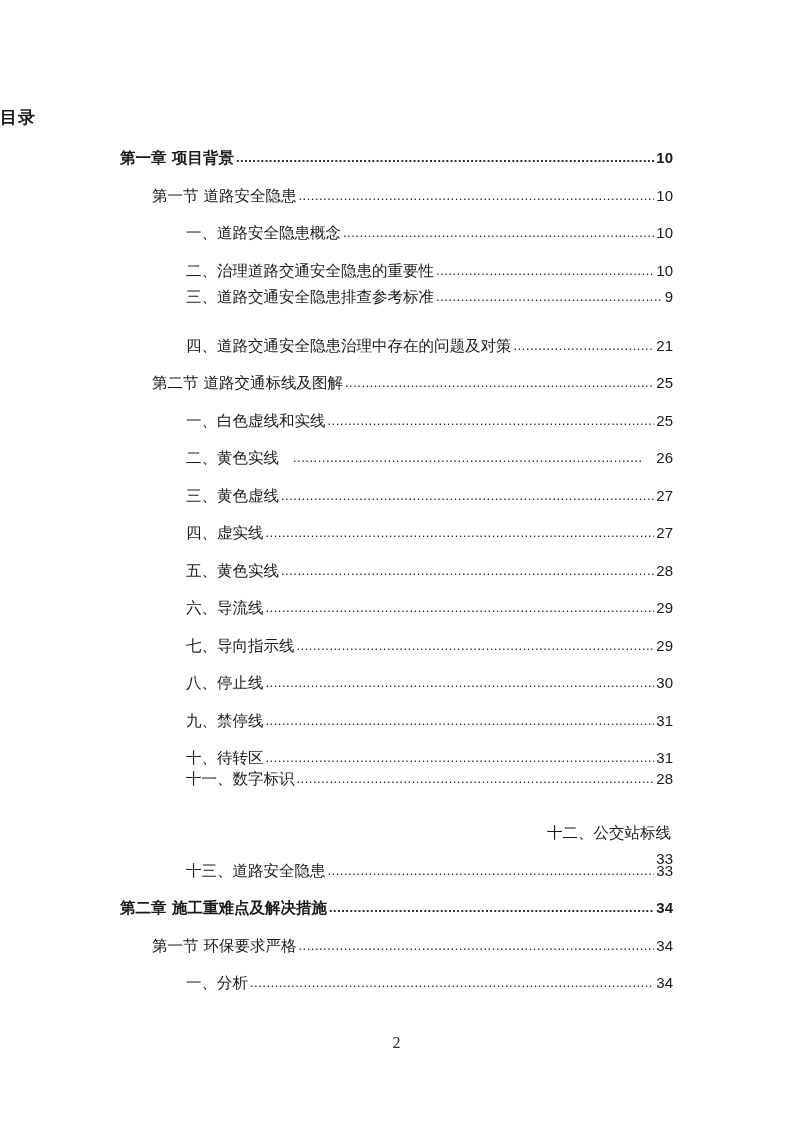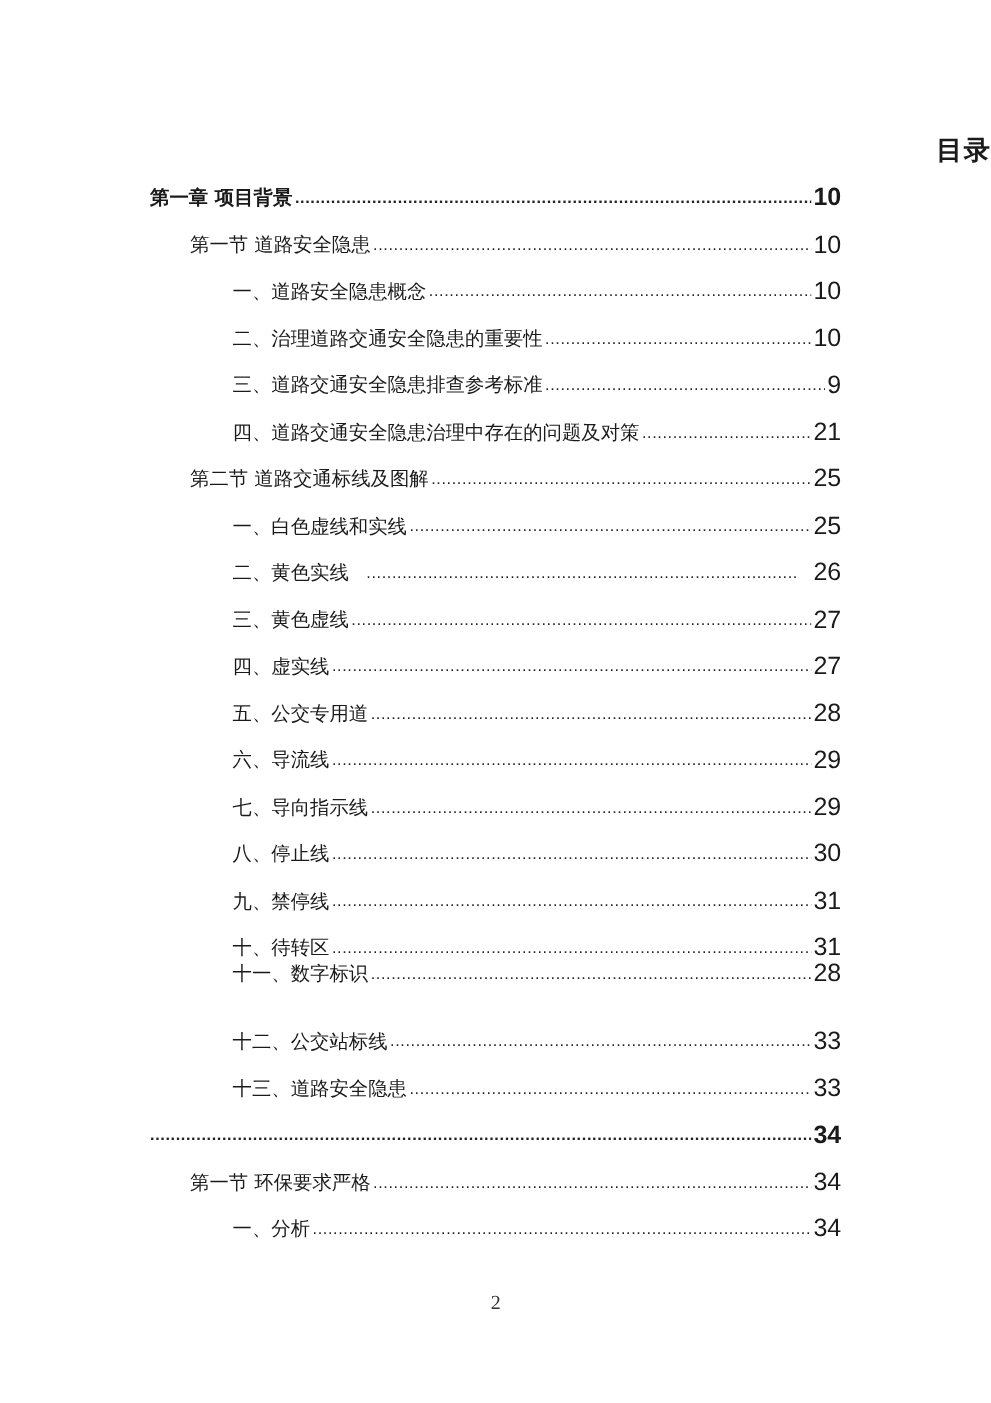--- a/index.html
+++ b/index.html
@@ -1,27 +1,27 @@
 <!DOCTYPE html>
 <html><head>
 <meta charset="utf-8">
 <style>
   html, body { margin: 0; padding: 0; background: #ffffff; }
   body { width: 793px; height: 1122px; position: relative; overflow: hidden;
          font-family: "DejaVu Sans", "Liberation Sans", sans-serif; color: #1a1a1a; }
-  .title { position: absolute; top: 106px; left: 0; width: 793px; text-align: right;
-           font-size: 21px; font-weight: bold; letter-spacing: 1px; }
+  .title { position: absolute; top: 106px; left: 0; width: 793px; text-align: left;
+           font-size: 17px; font-weight: bold; letter-spacing: 1px; }
   .toc { position: absolute; top: 145px; left: 0; width: 793px; }
   .entry { position: absolute; right: 120px; height: 26px; display: flex; align-items: flex-end;
            font-size: 15.5px; line-height: 26px; }
   .entry .label { white-space: nowrap; padding-right: 2px; }
   .entry .dots { flex: 1; overflow: hidden; white-space: nowrap; height: 26px;
                  font-family: "Liberation Sans", sans-serif; font-size: 13px; color: #222; letter-spacing: 0.5px; }
   .entry .dots::before { content: "........................................................................................................................................................................................................................"; }
-  .entry .page { white-space: nowrap; font-family: "Liberation Sans", sans-serif; font-size: 20px; padding-left: 2px; }
+  .entry .page { white-space: nowrap; font-family: "Liberation Sans", sans-serif; font-size: 15px; padding-left: 2px; }
   .lvl1 { left: 120px; font-weight: bold; }
   .lvl1 .dots { font-weight: bold; }
   .lvl2 { left: 152px; }
   .lvl3 { left: 186px; }
   .page-num { position: absolute; top: 1034px; left: 0; width: 793px; text-align: center;
               font-family: "Liberation Serif", serif; font-size: 16px; color: #333; }
 </style>
 </head>
 <body>
 
@@ -42,21 +42,21 @@
       <div class="entry lvl3" style="top: 75px;">
         <span class="label">一、道路安全隐患概念</span>
         <span class="dots"></span>
         <span class="page">10</span>
       </div>
       <div class="entry lvl3" style="top: 112.5px; align-items: flex-end;">
         <span class="label">二、治理道路交通安全隐患的重要性</span>
         <span class="dots"></span>
         <span class="page">10</span>
       </div>
-      <div class="entry lvl3" style="top: 150px;">
+      <div class="entry lvl3" style="top: 139px;">
         <span class="label">三、道路交通安全隐患排查参考标准</span>
         <span class="dots"></span>
         <span class="page">9</span>
       </div>
       <div class="entry lvl3" style="top: 187.5px;">
         <span class="label">四、道路交通安全隐患治理中存在的问题及对策</span>
         <span class="dots"></span>
         <span class="page">21</span>
       </div>
       <div class="entry lvl2" style="top: 225px;">
@@ -78,21 +78,21 @@
         <span class="label">三、黄色虚线</span>
         <span class="dots"></span>
         <span class="page">27</span>
       </div>
       <div class="entry lvl3" style="top: 375px;">
         <span class="label">四、虚实线</span>
         <span class="dots"></span>
         <span class="page">27</span>
       </div>
       <div class="entry lvl3" style="top: 412.5px;">
-        <span class="label">五、公交专用道</span>
+        <span class="label">五、黄色实线</span>
         <span class="dots"></span>
         <span class="page">28</span>
       </div>
       <div class="entry lvl3" style="top: 450px;">
         <span class="label">六、导流线</span>
         <span class="dots"></span>
         <span class="page">29</span>
       </div>
       <div class="entry lvl3" style="top: 487.5px;">
         <span class="label">七、导向指示线</span>
@@ -112,31 +112,32 @@
       <div class="entry lvl3" style="top: 600px;">
         <span class="label">十、待转区</span>
         <span class="dots"></span>
         <span class="page">31</span>
       </div>
       <div class="entry lvl3" style="top: 621px;">
         <span class="label">十一、数字标识</span>
         <span class="dots"></span>
         <span class="page">28</span>
       </div>
-      <div class="entry lvl3" style="top: 675px;">
+      <div class="entry lvl3" style="top: 675px; flex-direction: column;">
         <span class="label">十二、公交站标线</span>
         <span class="dots"></span>
         <span class="page">33</span>
       </div>
       <div class="entry lvl3" style="top: 712.5px;">
         <span class="label">十三、道路安全隐患</span>
         <span class="dots"></span>
         <span class="page">33</span>
       </div>
       <div class="entry lvl1" style="top: 750px;">
+        <span class="label">第二章  施工重难点及解决措施</span>
         <span class="dots"></span>
         <span class="page">34</span>
       </div>
       <div class="entry lvl2" style="top: 787.5px;">
         <span class="label">第一节  环保要求严格</span>
         <span class="dots"></span>
         <span class="page">34</span>
       </div>
       <div class="entry lvl3" style="top: 825px;">
         <span class="label">一、分析</span>

